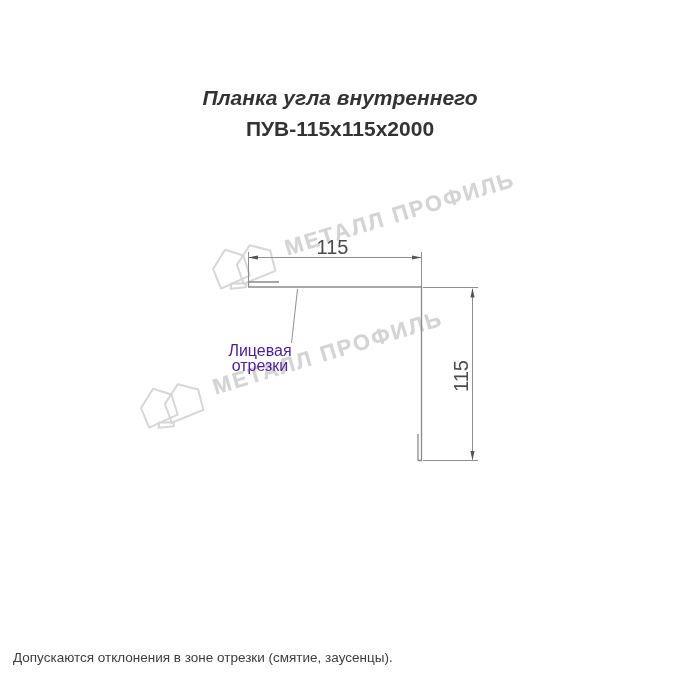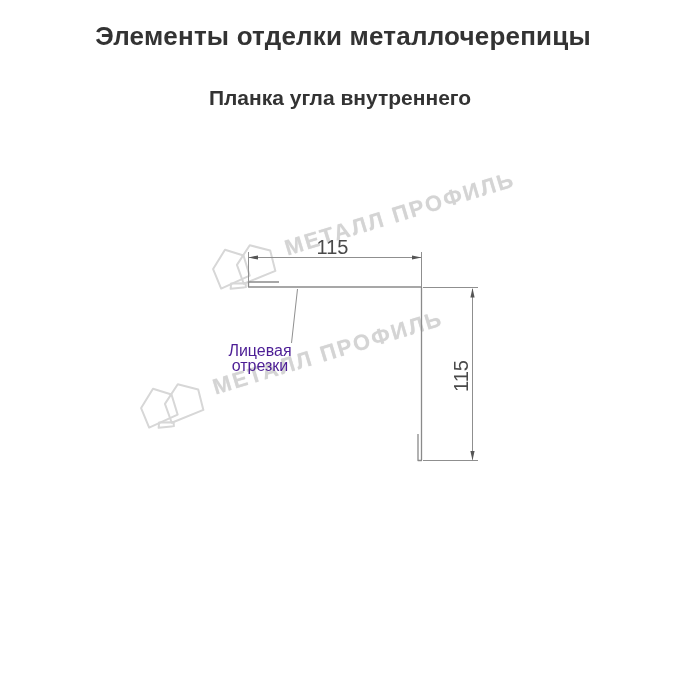--- a/index.html
+++ b/index.html
@@ -9,21 +9,21 @@
     font-family:"Liberation Sans","DejaVu Sans",sans-serif;
   }
   .abs{position:absolute;}
   
   .title{
     left:0;right:14px;top:21px;text-align:center;
     font-size:26px;font-weight:bold;color:#333;letter-spacing:0.2px;
   }
   .subtitle{
     left:0;right:20px;top:86px;text-align:center;
-    font-size:21px;font-weight:bold;color:#333;
+    font-size:21px;font-weight:bold;color:#333;font-style:italic;
   }
   .model{
     left:0;right:20px;top:117px;text-align:center;
     font-size:21px;font-weight:bold;color:#333;
   }
   
   .watermark{
     display:flex;align-items:center;gap:8px;
     transform-origin:left center;
     pointer-events:none;white-space:nowrap;
@@ -52,22 +52,22 @@
   
   .footer{
     left:13px;top:649px;font-size:13.5px;line-height:17px;color:#3d3d3d;
   }
 </style>
 </head>
 <body>
 
 <div style="position:absolute;inset:0;">
 
-  <div class="abs title">Элементы отделки металлочерепицы</div>
   <div class="abs subtitle">Планка угла внутреннего</div>
+  <div class="abs model">ПУВ-115х115х2000</div>
 
   <div class="abs watermark wm-upper">
     <svg class="wm-logo" width="74" height="52" viewBox="0 0 74 52" fill="none" stroke="#d7d7d7" stroke-width="2" stroke-linejoin="round">
       <path d="M7,24 L24,9 L40,20 L40,41 L9,45 Z"></path>
       <path d="M31,27 L49,12 L67,23 L66,44 L32,47 Z"></path>
       <path d="M20,43 L34,47 L33,51 L18,48 Z"></path>
     </svg>
     <span class="wm-text">МЕТАЛЛ ПРОФИЛЬ</span>
   </div>
 
@@ -101,15 +101,16 @@
 
   <div class="abs dim dim-top">115</div>
   <div class="abs dim dim-right">115</div>
 
   <div class="abs face-label">
     <div>Лицевая</div>
     <div>отрезки</div>
   </div>
 
   <div class="abs footer">
+    <div>Допускаются отклонения в зоне отрезки (смятие, заусенцы).</div>
   </div>
 
 </div>
 
 </body></html>

